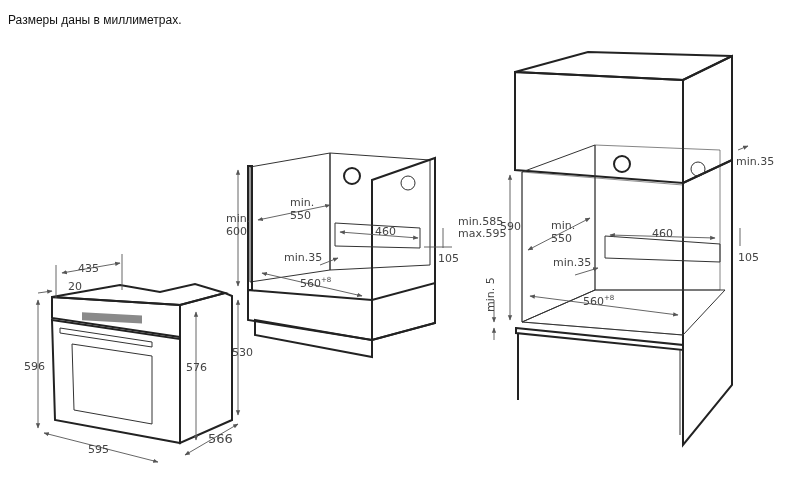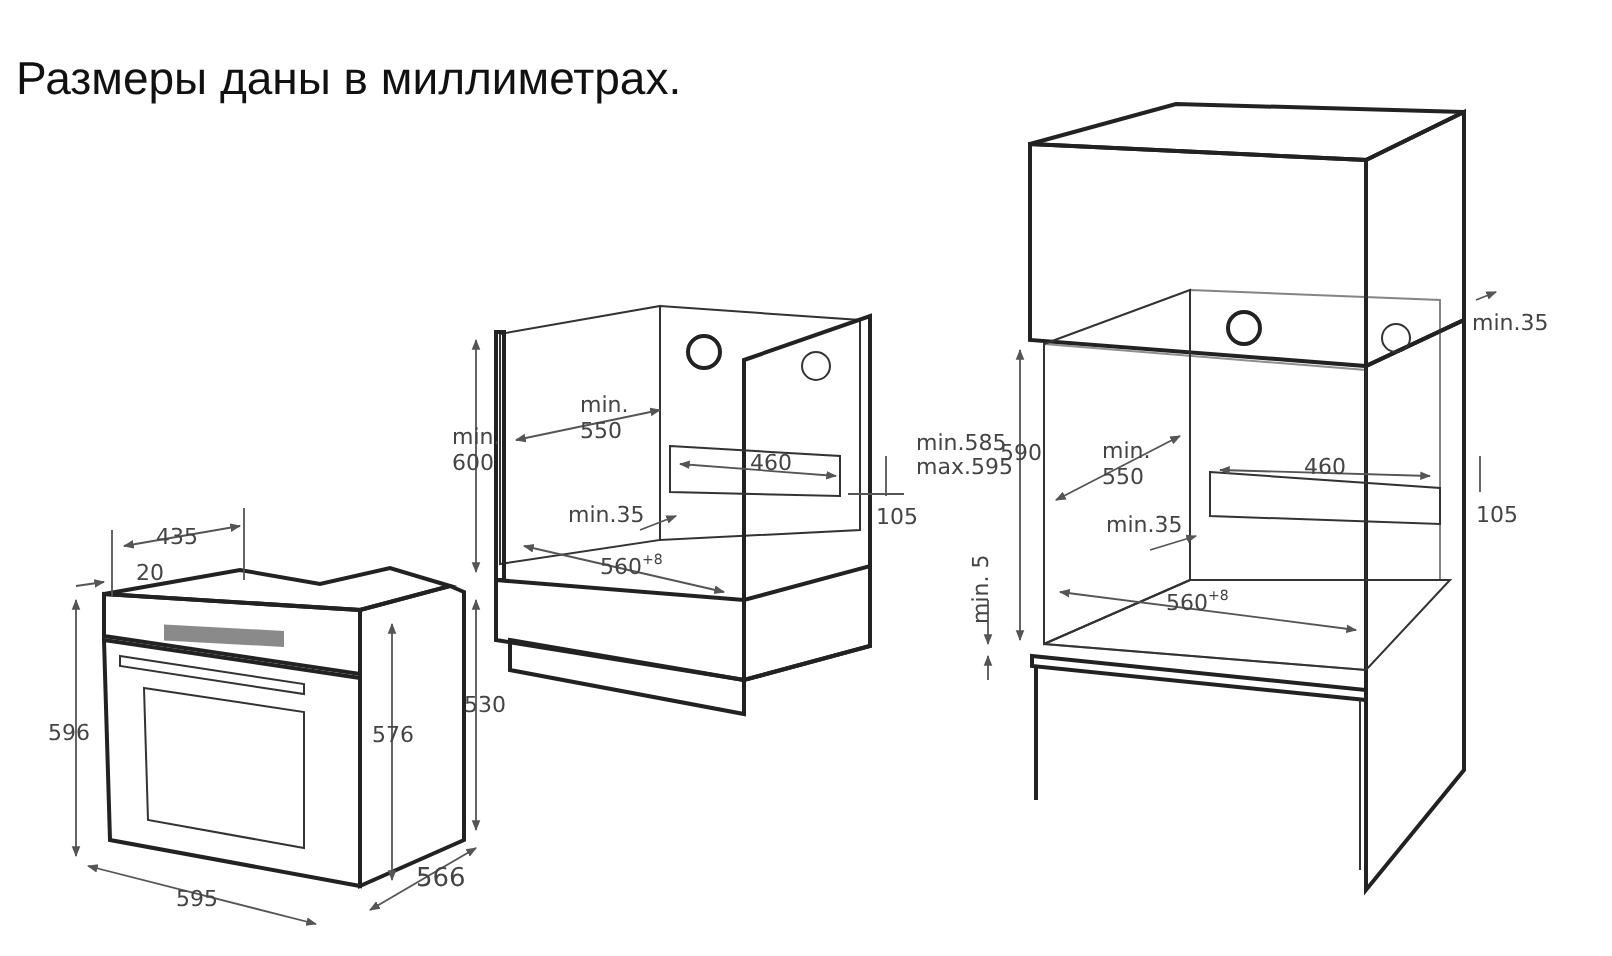--- a/index.html
+++ b/index.html
@@ -1,17 +1,17 @@
 <!DOCTYPE html>
 <html><head>
 <meta charset="utf-8">
 <style>
   html,body{margin:0;padding:0;background:#ffffff;}
   body{width:806px;height:478px;position:relative;overflow:hidden;font-family:"Liberation Sans",sans-serif;}
-  .title{position:absolute;left:8px;top:26px;font-size:23px;color:#111;font-family:"Liberation Sans",sans-serif;}
+  .title{position:absolute;left:8px;top:13px;font-size:12px;color:#111;font-family:"Liberation Sans",sans-serif;}
   svg{position:absolute;left:0;top:0;}
   .dim{font-family:"DejaVu Sans",sans-serif;font-size:11px;fill:#444;}
   .ln{stroke:#222;stroke-width:2;fill:none;}
   .th{stroke:#333;stroke-width:1;fill:none;}
   .ar{stroke:#555;stroke-width:0.9;fill:none;}
 </style>
 </head>
 <body>
 
 <div class="title">Размеры даны в миллиметрах.</div>

